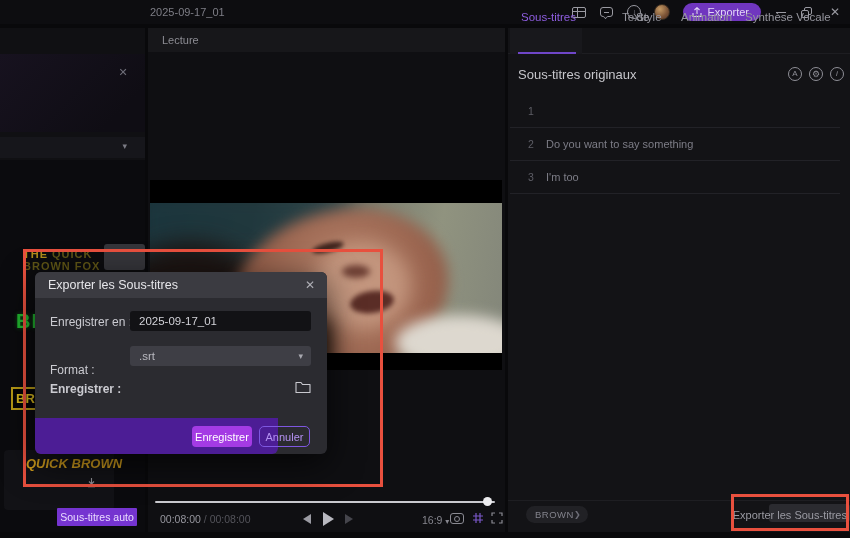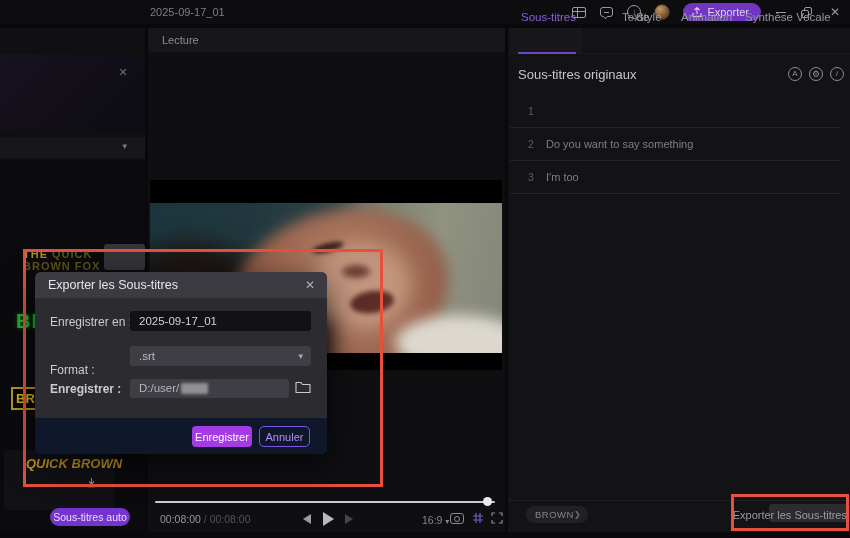--- a/index.html
+++ b/index.html
@@ -42,21 +42,21 @@
   .l-dropdown .chev { position:absolute; right:18px; top:4px; color:#7b7b84; font-size:9px; }
   .thumb-area { left:0; top:160px; width:145px; height:372px; background:#0b0b0e; }
   .tile-hl { left:104px; top:244px; width:41px; height:26px; background:#35353a; border-radius:3px; }
   .thumb-quick { left:23px; top:248px; font-size:11px; font-weight:bold; letter-spacing:1px; line-height:12px; }
   .tq-bright { color:#b08c1a; } .tq-dim { color:#5f5516; }
   .thumb-green { left:16px; top:310px; font-size:20px; font-weight:bold; color:#21b52f; text-shadow:0 0 4px #0f5a16; letter-spacing:1px; }
   .thumb-br { left:11px; top:387px; padding:2px 3px; border:2px solid #b89a16; background:#050505; color:#d8b81e; font-weight:bold; font-size:13px; letter-spacing:0; }
   .thumb-qb { left:26px; top:456px; font-size:13px; font-weight:bold; font-style:italic; color:#cf9c1c; letter-spacing:0; }
   .qb-tile { left:4px; top:450px; width:110px; height:60px; background:#121216; border-radius:4px; }
   .dl-arrow { left:86px; top:477px; }
-  .auto-sub-btn { left:50px; top:508px; width:80px; height:18px; background:#7534d0; border-radius:9px; color:#eadcff; font-size:10.5px; display:flex; align-items:center; justify-content:center; }
+  .auto-sub-btn { left:57px; top:508px; width:80px; height:18px; background:#7534d0; border-radius:1px; color:#eadcff; font-size:10.5px; display:flex; align-items:center; justify-content:center; }
 
   
   .preview-header { left:148px; top:28px; width:357px; height:24px; background:#17171a; display:flex; align-items:center; padding-left:14px; color:#8c8c93; font-size:11px; }
   .video-frame { left:150px; top:180px; width:352px; height:190px; background:#000; overflow:hidden; }
   .vid-img { position:absolute; left:0; top:23px; width:352px; height:150px; overflow:hidden;
     background:linear-gradient(100deg,#17262b 0%,#31322d 28%,#767a6c 55%,#90937f 78%,#83867a 100%); }
   .vid-img > div { position:absolute; }
   .v-teal { left:-20px; top:-20px; width:220px; height:80px; background:#1d3a42; filter:blur(14px); opacity:.8; }
   .v-hair { left:-40px; top:40px; width:160px; height:140px; border-radius:50%; background:#1c1412; filter:blur(12px); }
   .v-face { left:80px; top:8px; width:220px; height:165px; border-radius:50%; background:radial-gradient(circle at 55% 45%, #bb8a72 0%, #96604b 60%, #6e4234 100%); filter:blur(7px); transform:rotate(-16deg); }
@@ -104,21 +104,21 @@
   .dlg-header { position:absolute; left:0; top:0; width:292px; height:26px; background:#3b3b41; border-radius:6px 6px 0 0; display:flex; align-items:center; }
   .dlg-title { margin-left:13px; color:#e6e6ea; font-size:12.5px; }
   .dlg-close { position:absolute; right:10px; top:6px; color:#aeaeb5; font-size:12px; width:14px; text-align:center; }
   .dlg-label { position:absolute; left:15px; color:#cbcbd1; font-size:12px; }
   .dlg-input1 { position:absolute; left:95px; top:39px; width:181px; height:20px; background:#121215; border-radius:3px; color:#d2d2d8; font-size:11.5px; line-height:20px; padding-left:9px; }
   .dlg-select { position:absolute; left:95px; top:74px; width:181px; height:20px; background:#3e3e45; border-radius:3px; color:#b9b9c0; font-size:11.5px; line-height:20px; padding-left:9px; }
   .dlg-select .chev { position:absolute; right:8px; top:0; font-size:9px; color:#a8a8af; }
   .dlg-input3 { position:absolute; left:95px; top:107px; width:159px; height:19px; background:#3e3e45; border-radius:3px; color:#b4b4bb; font-size:11.5px; line-height:19px; padding-left:9px; display:flex; align-items:center; }
   .redact { display:inline-block; width:27px; height:11px; margin-left:2px; background:#8f8f94; filter:blur(1.5px); border-radius:1px; }
   .folder-btn { position:absolute; left:260px; top:108px; }
-  .dlg-footer { position:absolute; left:0; bottom:0; width:292px; height:36px; background:#0f172a; border-radius:0 0 6px 6px; }
+  .dlg-footer { position:absolute; left:0; bottom:0; width:243px; height:36px; background:#4c1d95; border-radius:0 0 6px 6px; }
   .save-btn { position:absolute; left:157px; top:8px; width:60px; height:21px; background:#a43be4; border-radius:4px; color:#fff; font-size:11px; display:flex; align-items:center; justify-content:center; }
   .cancel-btn { position:absolute; left:224px; top:8px; width:51px; height:21px; border:1px solid #7e57e0; border-radius:5px; color:#b491f2; font-size:11px; display:flex; align-items:center; justify-content:center; }
 
   
   .hl-big { left:23px; top:249px; width:360px; height:238px; border:3px solid #e8503e; z-index:30; pointer-events:none; }
   .hl-small { left:731px; top:494px; width:118px; height:37px; border:3px solid #e8503e; z-index:30; pointer-events:none; }
 
   svg { display:block; }
 </style>
 </head>
@@ -261,24 +261,20 @@
   <div class="dlg-label" style="top:43px;">Enregistrer en :</div>
   <div class="dlg-input1">2025-09-17_01</div>
 
   <div class="dlg-label" style="top:91px;">Format :</div>
   <div class="dlg-select">
     <span>.srt</span>
     <span class="chev">▾</span>
   </div>
 
   <div class="dlg-label" style="top:110px;font-weight:bold;">Enregistrer :</div>
-  <div class="dlg-input3">
-    <span>D:/user/</span>
-    <span class="redact"></span>
-  </div>
   <div class="folder-btn">
     <svg width="16" height="14" viewBox="0 0 16 14">
         <path d="M1 2.5h5l1.5 2H15v8H1z" fill="none" stroke="#c9c9cf" stroke-width="1.1" stroke-linejoin="round"></path>
       </svg>
   </div>
 
   <div class="dlg-footer">
     <div class="save-btn">Enregistrer</div>
     <div class="cancel-btn">Annuler</div>
   </div>

